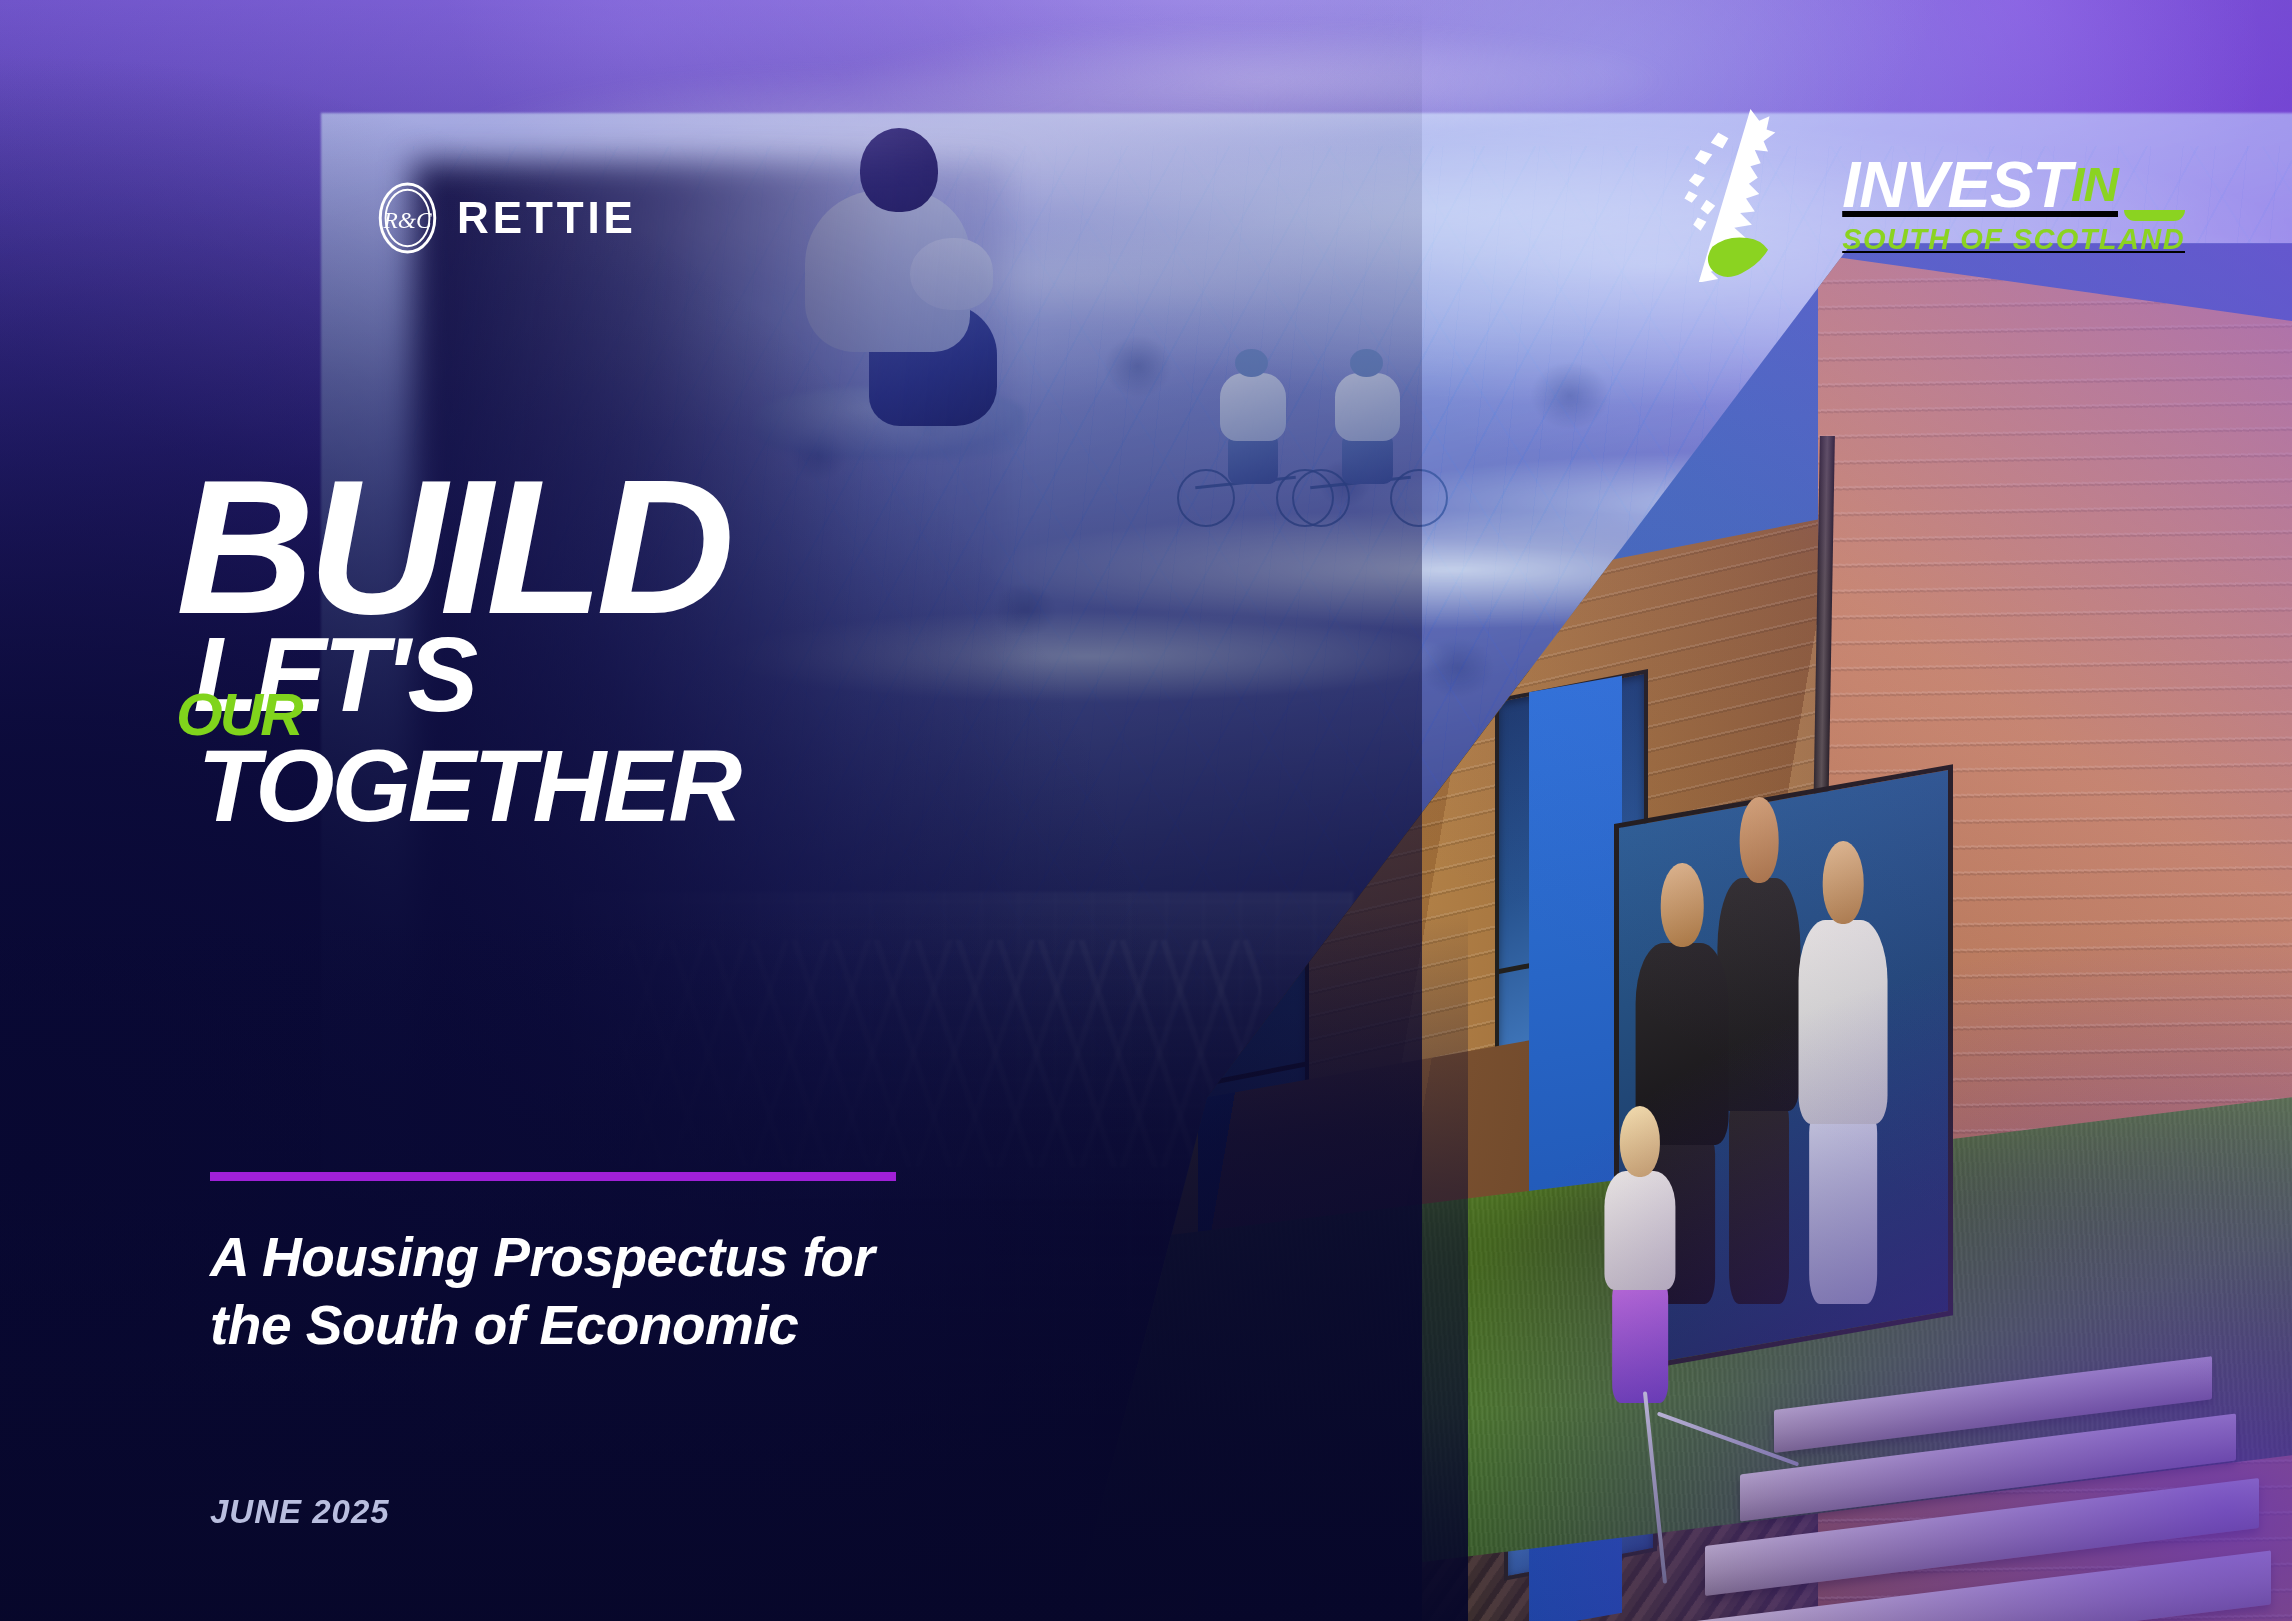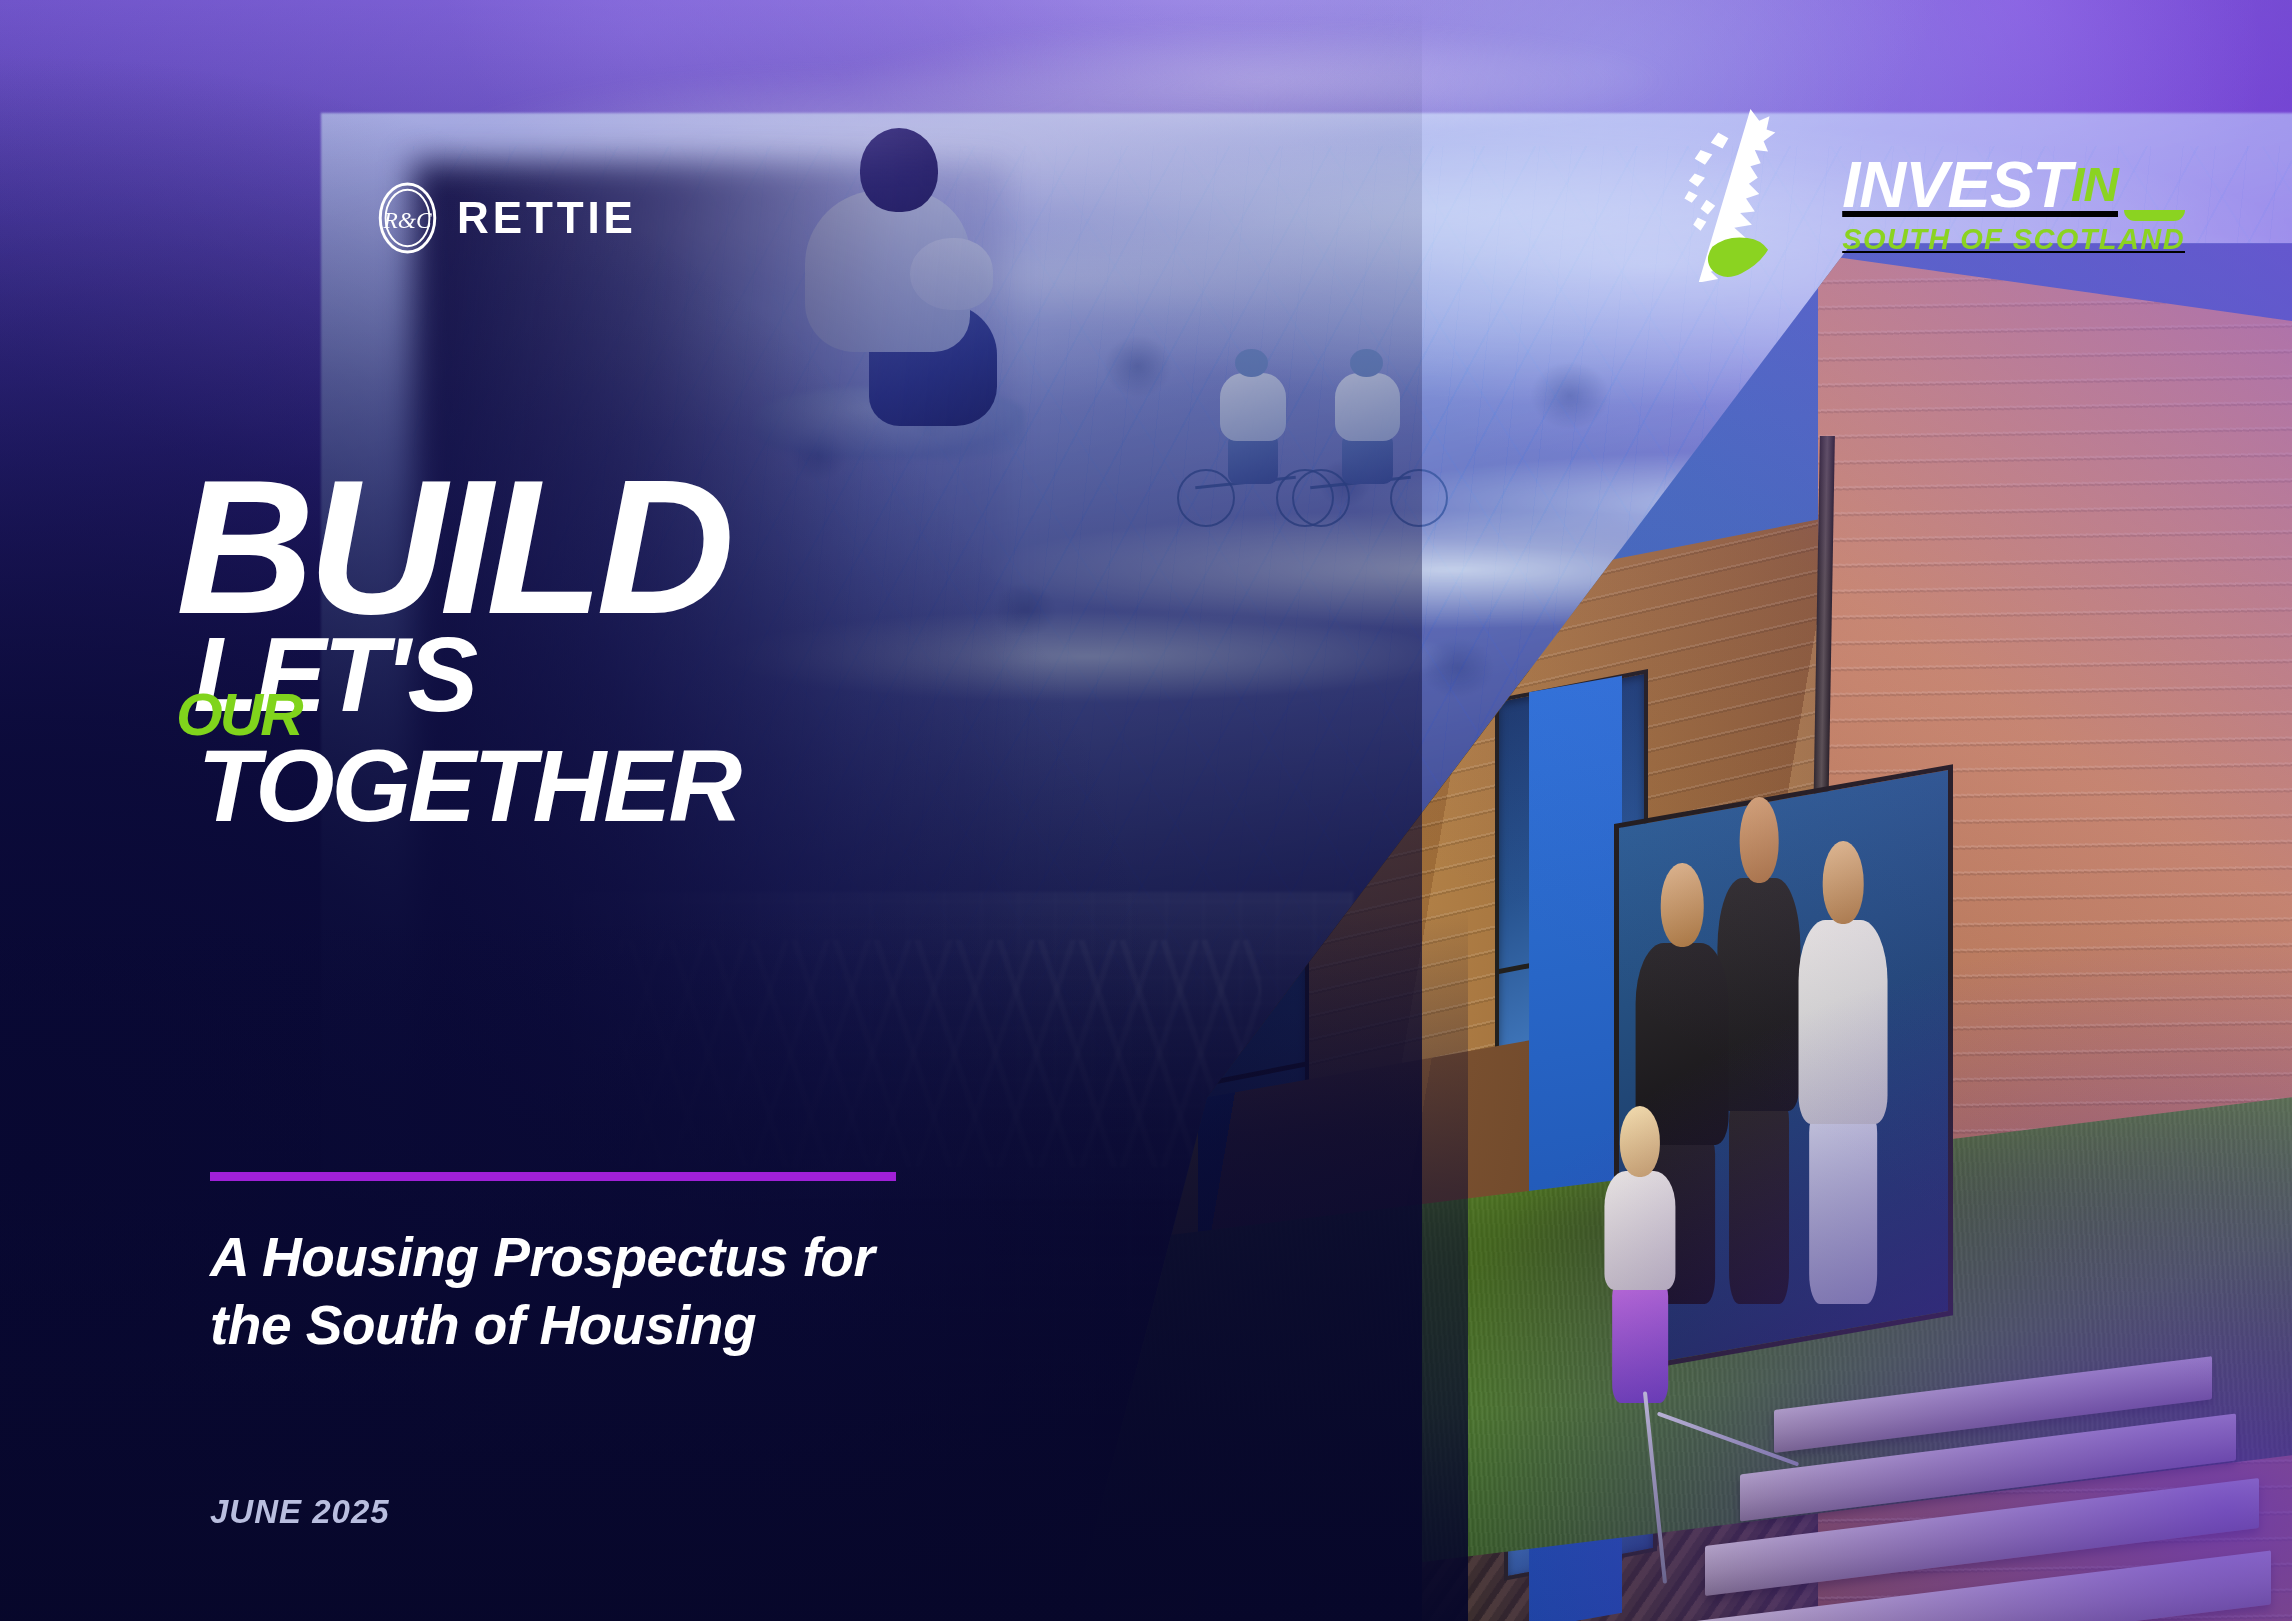--- a/index.html
+++ b/index.html
@@ -553,20 +553,20 @@
       <div class="hl hl-future">
         <span class="hl-our">OUR</span>
       </div>
       <div class="hl hl-together">TOGETHER</div>
     </div>
 
     <div class="rule"></div>
 
     <div class="subtitle">
       <div>A Housing Prospectus for</div>
-      <div>the South of Housing</div>
+      <div>the South of Economic</div>
     </div>
 
     <div class="date">JUNE 2025</div>
 
   </div>
 </div>
 
 
 </body></html>

